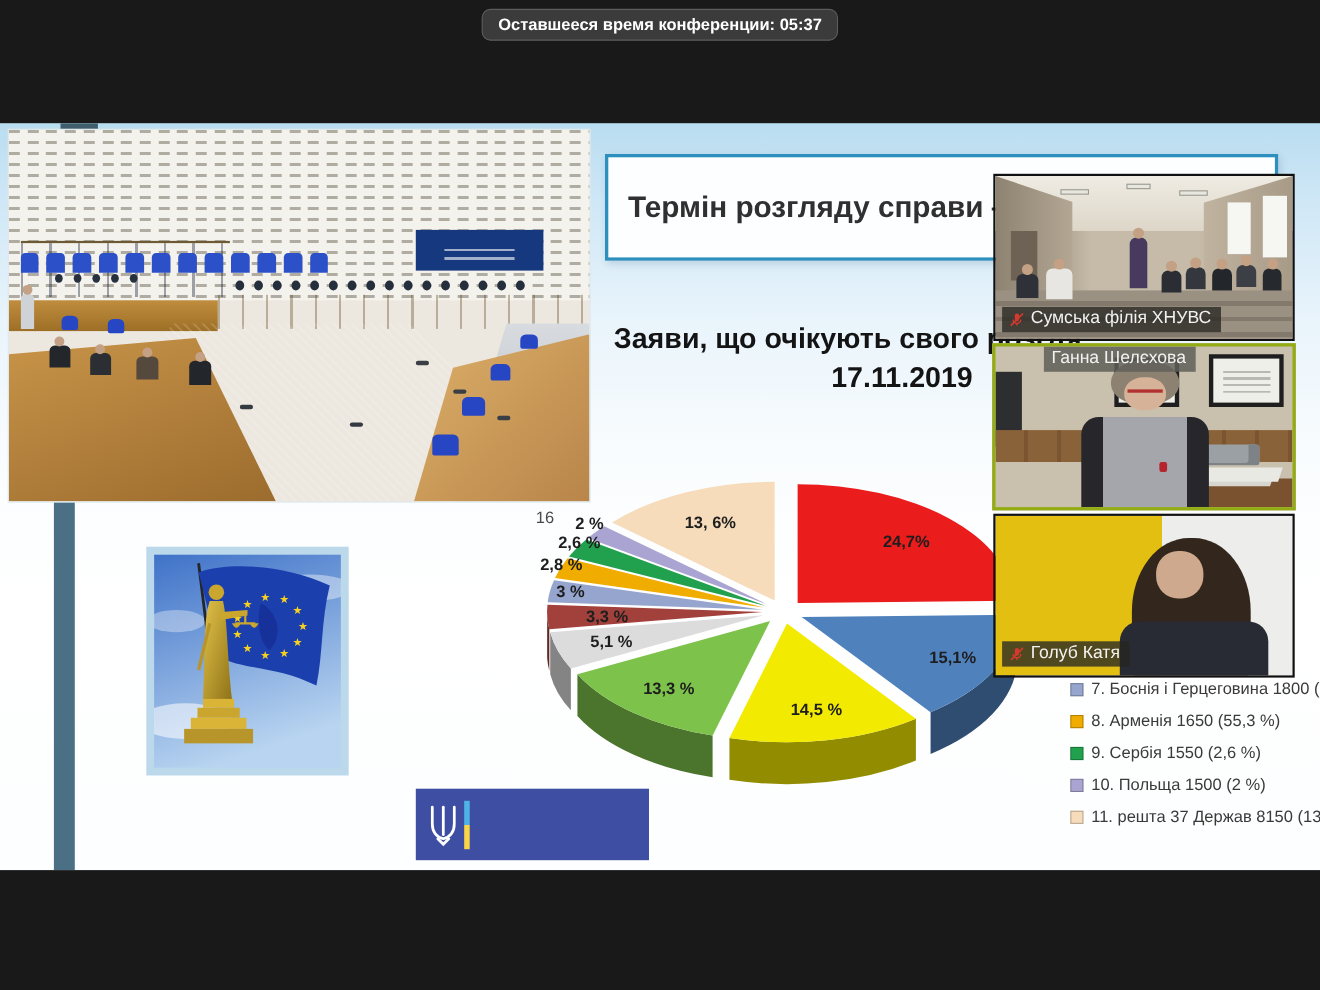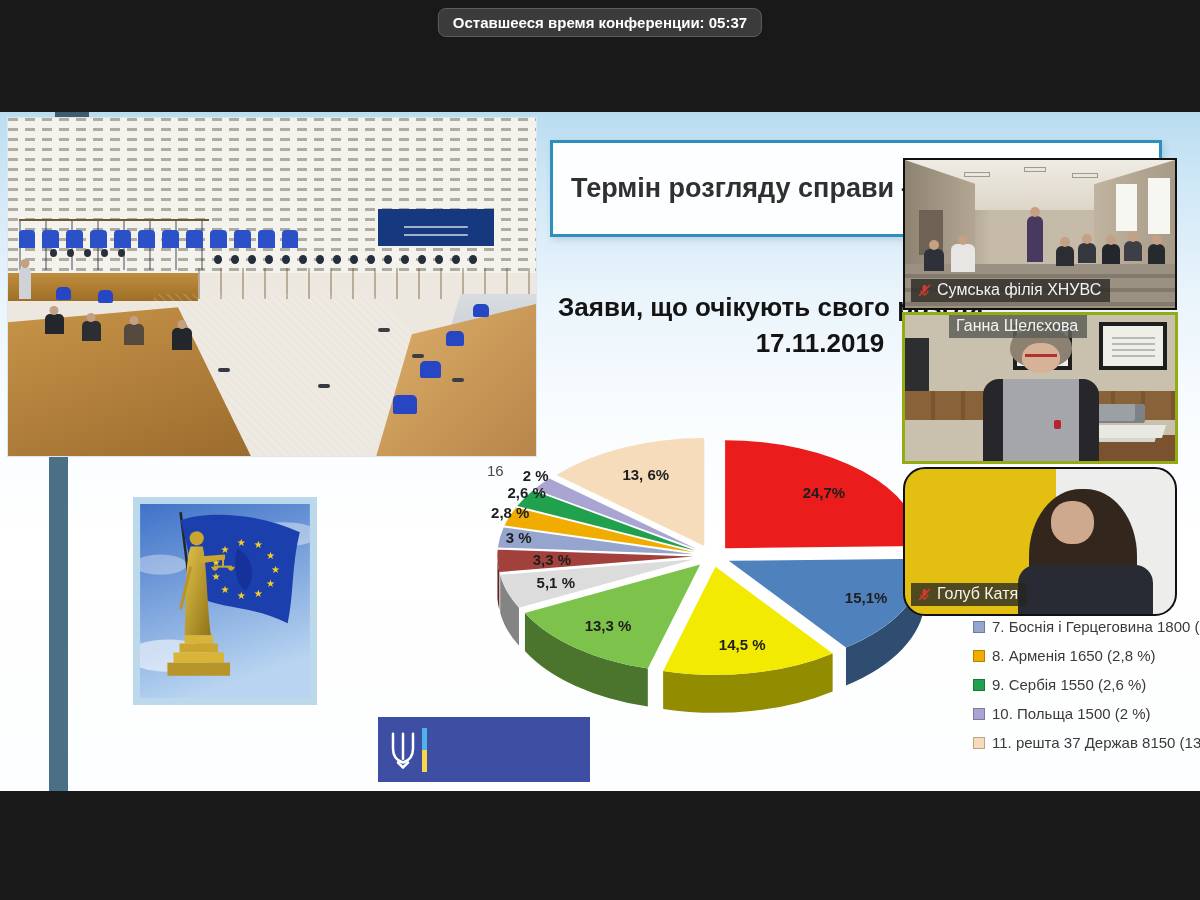--- a/index.html
+++ b/index.html
@@ -248,21 +248,21 @@
         <text x="175.77449464565368" y="55.21899404199971" text-anchor="middle">13, 6%</text>
       </svg>
 
     <div id="legend">
         <div class="lg-row">
           <span class="lg-sq" style="background: rgb(149, 165, 206);"></span>
           <span class="lg-tx">7. Боснія і Герцеговина 1800 (3 %)</span>
         </div>
         <div class="lg-row">
           <span class="lg-sq" style="background: rgb(240, 173, 0);"></span>
-          <span class="lg-tx">8. Арменія 1650 (2,8 %)</span>
+          <span class="lg-tx">8. Арменія 1650 (55,3 %)</span>
         </div>
         <div class="lg-row">
           <span class="lg-sq" style="background: rgb(33, 161, 78);"></span>
           <span class="lg-tx">9. Сербія 1550 (2,6 %)</span>
         </div>
         <div class="lg-row">
           <span class="lg-sq" style="background: rgb(170, 164, 210);"></span>
           <span class="lg-tx">10. Польща 1500 (2 %)</span>
         </div>
         <div class="lg-row">
@@ -372,21 +372,21 @@
     <span class="v2-papers"></span>
     <span class="v2-hair"></span>
     <span class="v2-face"></span>
     <div class="v2-body"></div>
     <span class="v2-brooch"></span>
     <div class="name-tag" style="left:0;top:0;background:rgba(95,95,88,.85);margin-left:44px;">
       <span>Ганна Шелєхова</span>
     </div>
   </div>
 
-  <div class="video v3" style="top:467px;height:149px;border-radius:22px;">
+  <div class="video v3" style="top:467px;height:149px;">
     <span class="v3-hair"></span>
     <span class="v3-face"></span>
     <div class="v3-body"></div>
     <div class="name-tag" style="left:6px;bottom:8px;">
       <span class="mic">
         <svg width="13" height="13" viewBox="0 0 13 13">
             <rect x="4.5" y="1" width="4" height="7" rx="2" fill="#d43a2e"></rect>
             <path d="M3 6.5 a3.5 3.5 0 0 0 7 0" fill="none" stroke="#d43a2e" stroke-width="1.3"></path>
             <line x1="6.5" y1="10" x2="6.5" y2="12" stroke="#d43a2e" stroke-width="1.3"></line>
             <line x1="1" y1="12" x2="12" y2="1" stroke="#d43a2e" stroke-width="1.6"></line>

